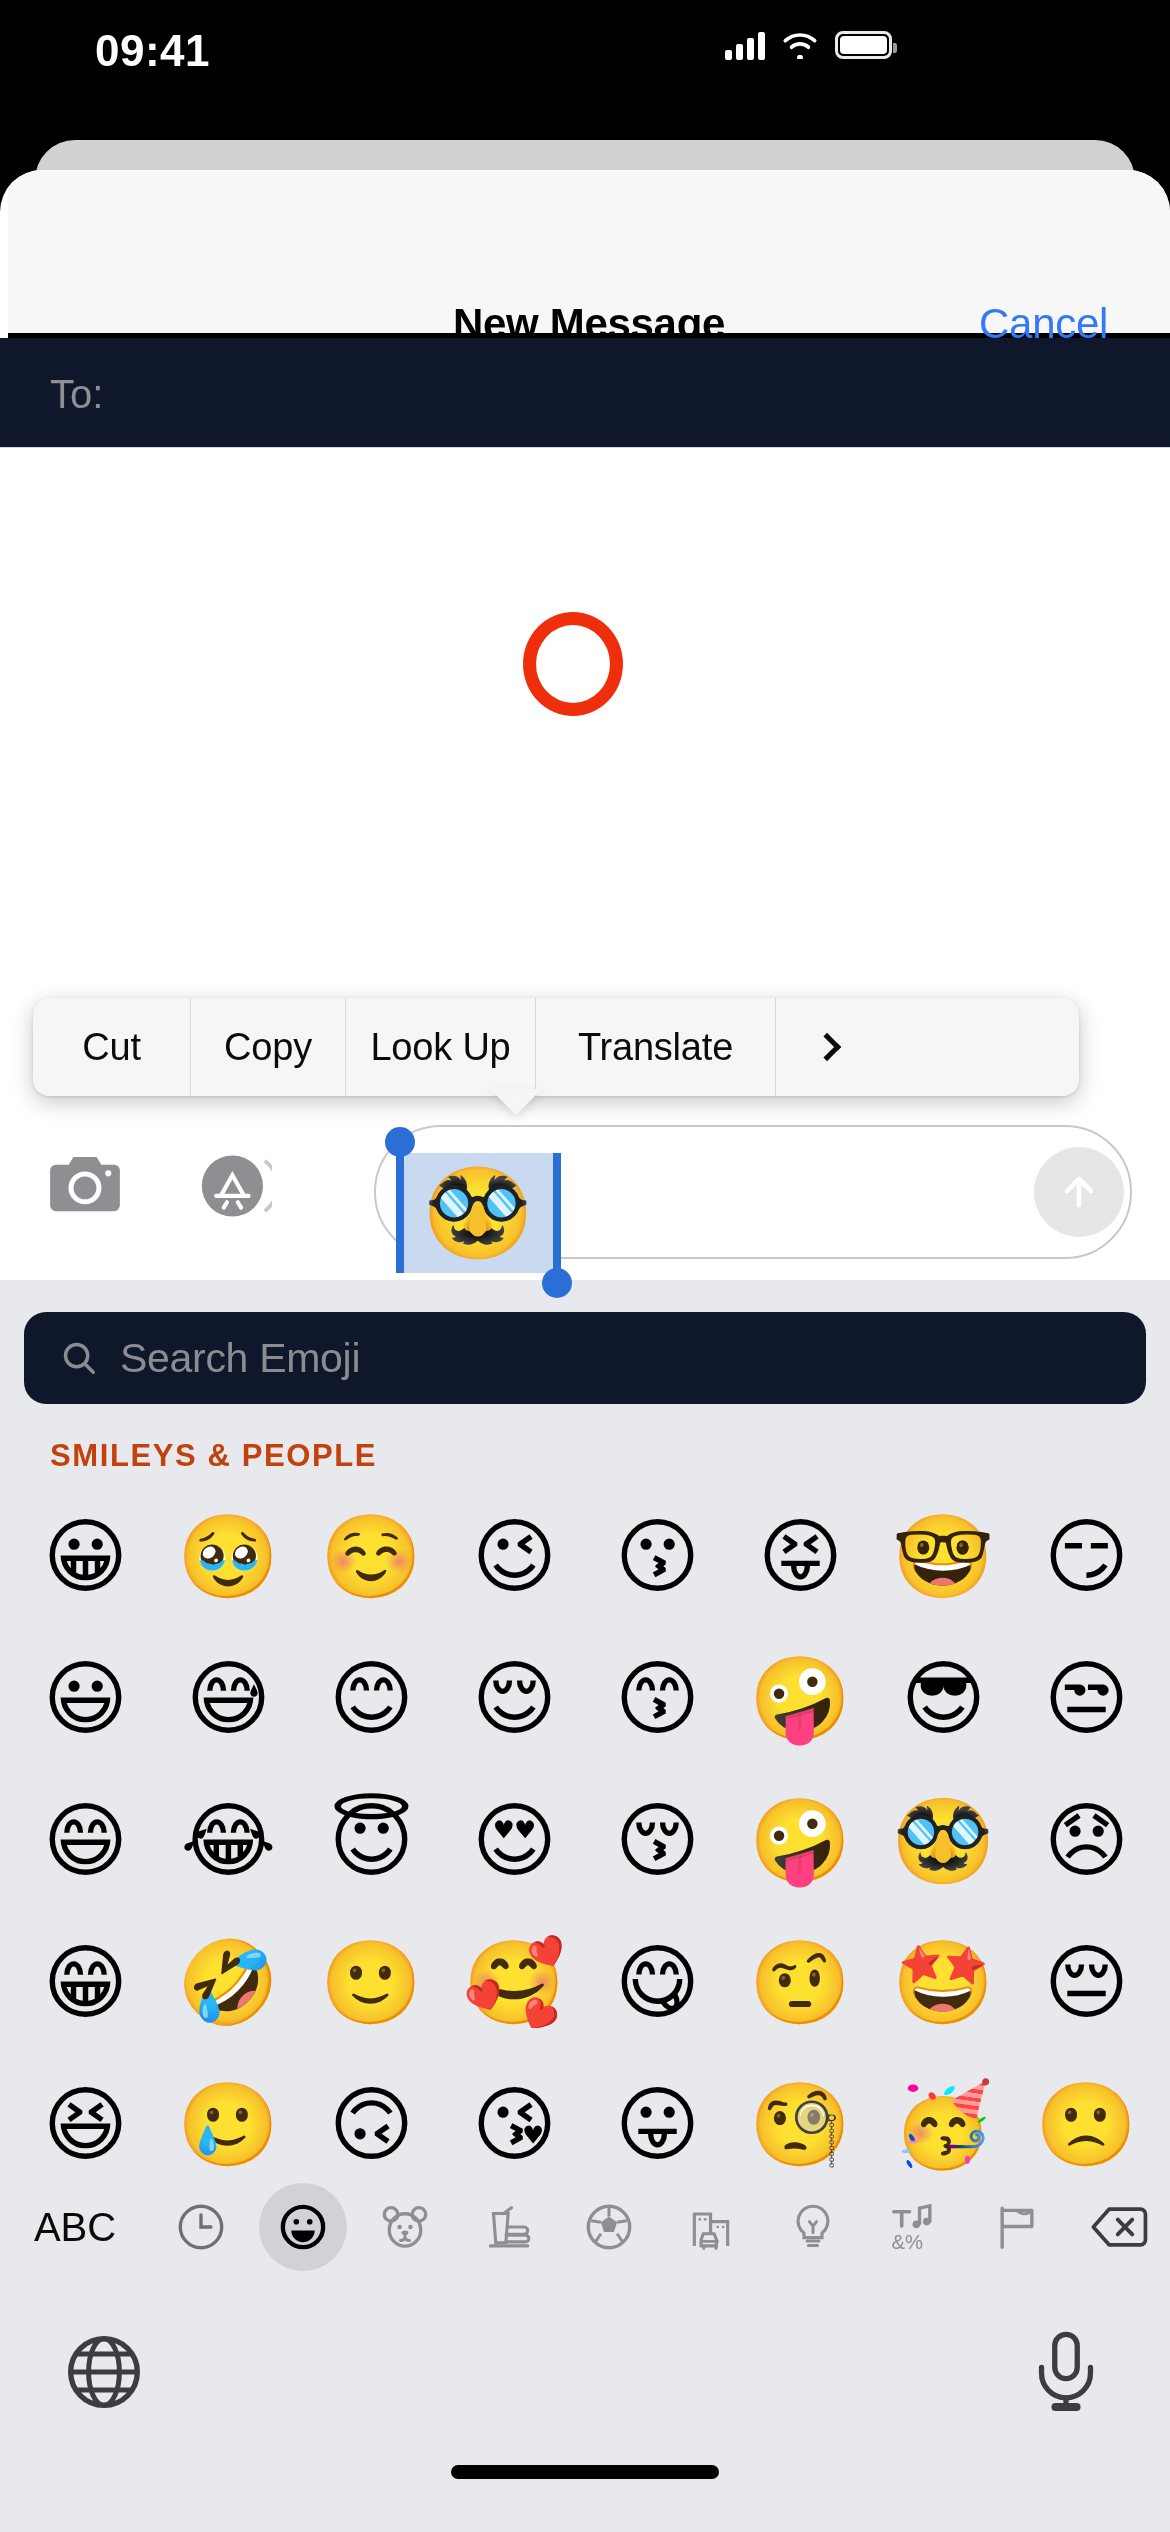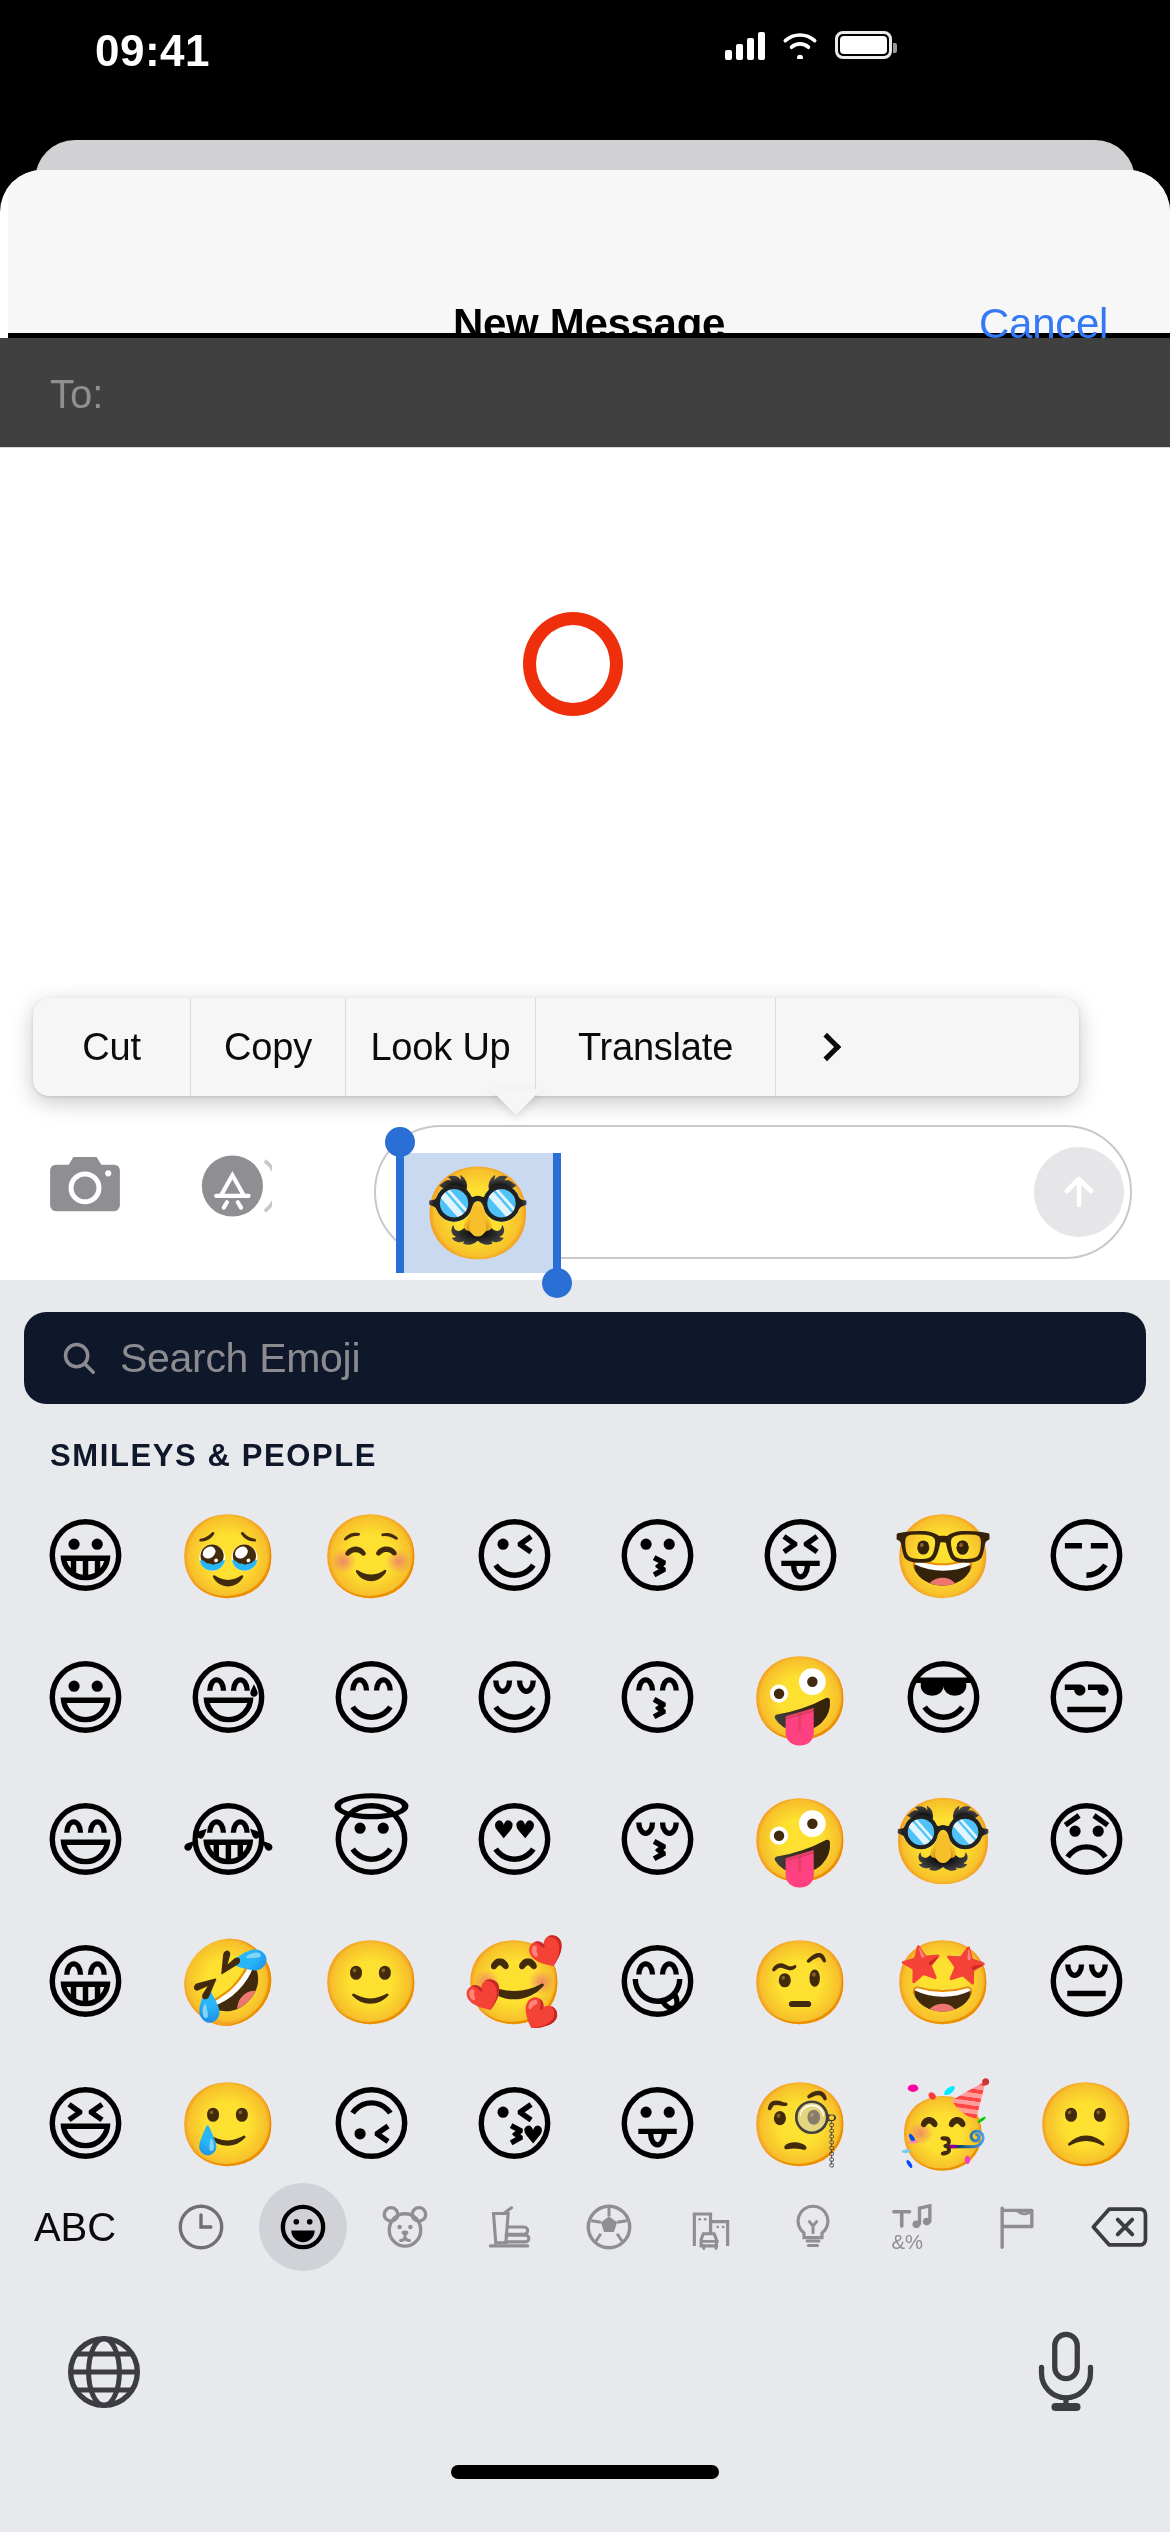--- a/index.html
+++ b/index.html
@@ -76,21 +76,21 @@
   }
   .nav-cancel {
     position: absolute; right: 62px; top: 130px;
     font-size: 42px; color: #3478f6;
     letter-spacing: -0.3px;
   }
 
   
   .to-row {
     position: relative; height: 110px;
-    background: #404040;
+    background: #0f172a;
     border-bottom: 1px solid #d8d8dc;
   }
   .to-label {
     position: absolute; left: 50px; top: 34px;
     font-size: 40px; color: #8e8e93;
   }
 
   
   .convo {
     position: relative;
@@ -225,21 +225,21 @@
     width: 38px; height: 38px; margin-right: 22px;
     flex: 0 0 auto;
   }
   .search-ph {
     font-size: 41px; color: #8b8b90; letter-spacing: -0.3px;
   }
   .cat-header {
     margin: 34px 0 0 50px;
     font-size: 31px; font-weight: 600;
     letter-spacing: 1.6px;
-    color: #0f172a;
+    color: #c2410c;
   }
   .emoji-grid {
     margin-top: 12px;
     padding-left: 14px;
   }
   .emoji-row {
     display: flex;
     height: 142px;
     align-items: center;
   }

